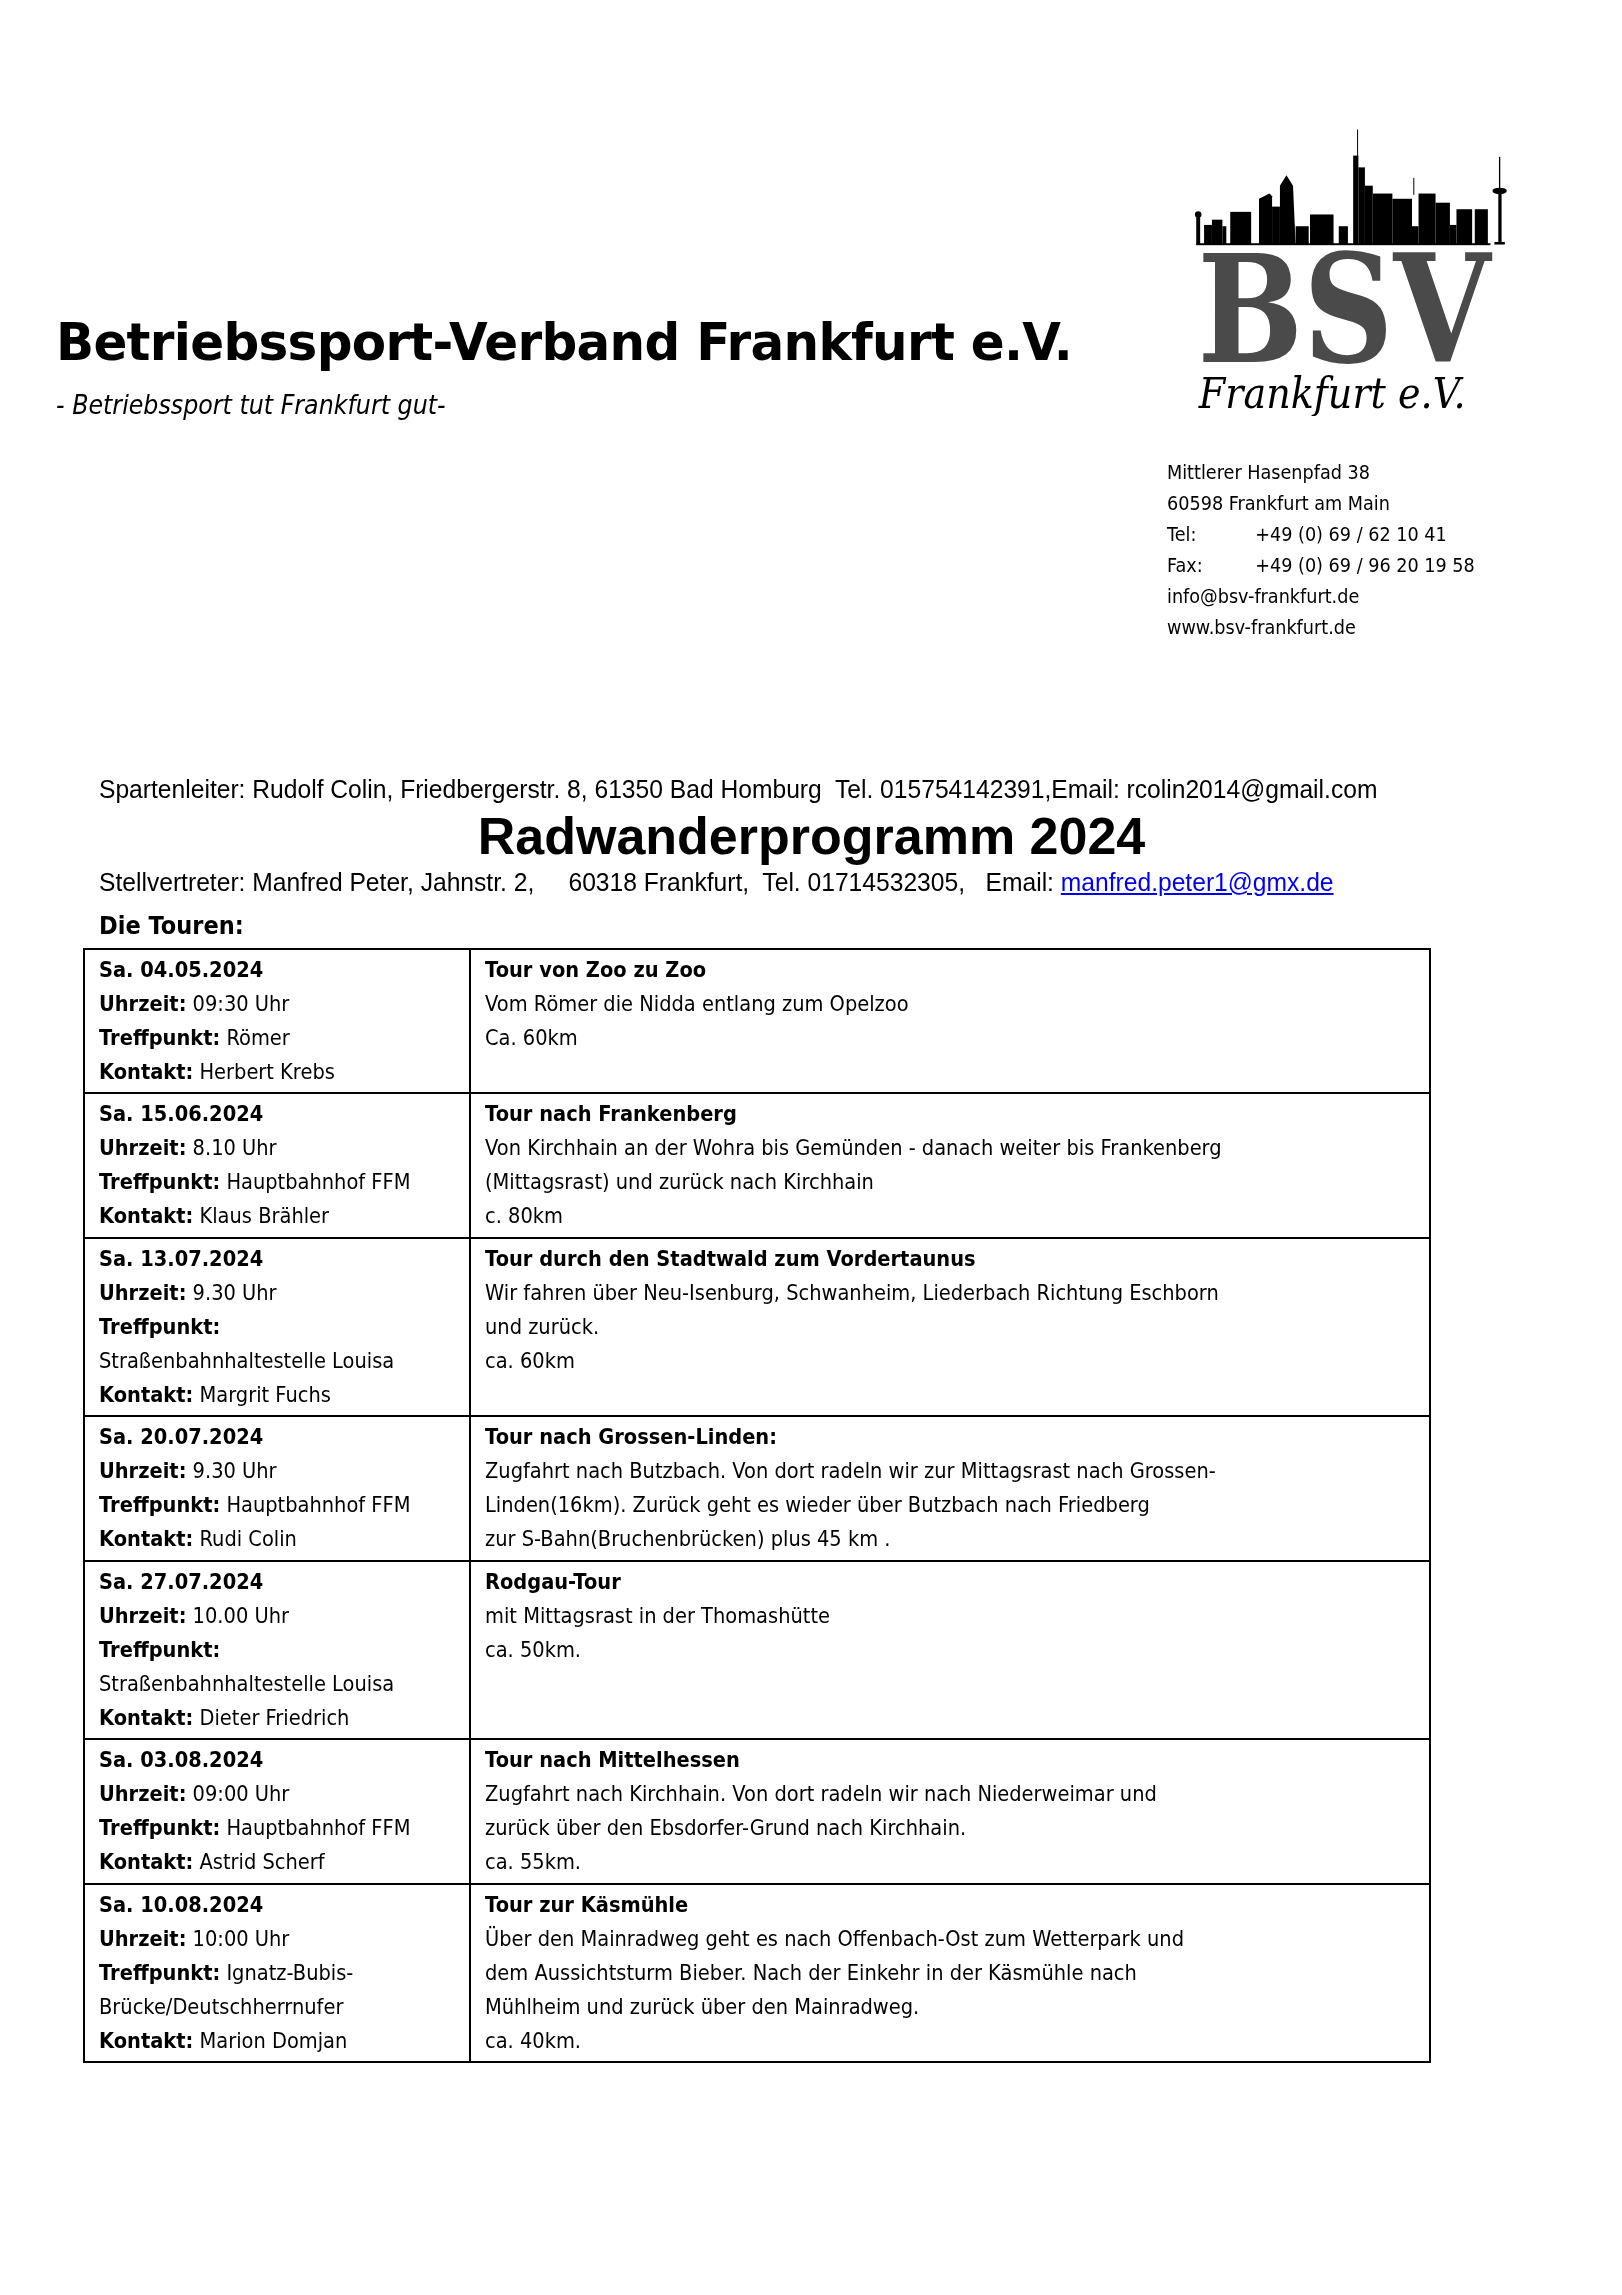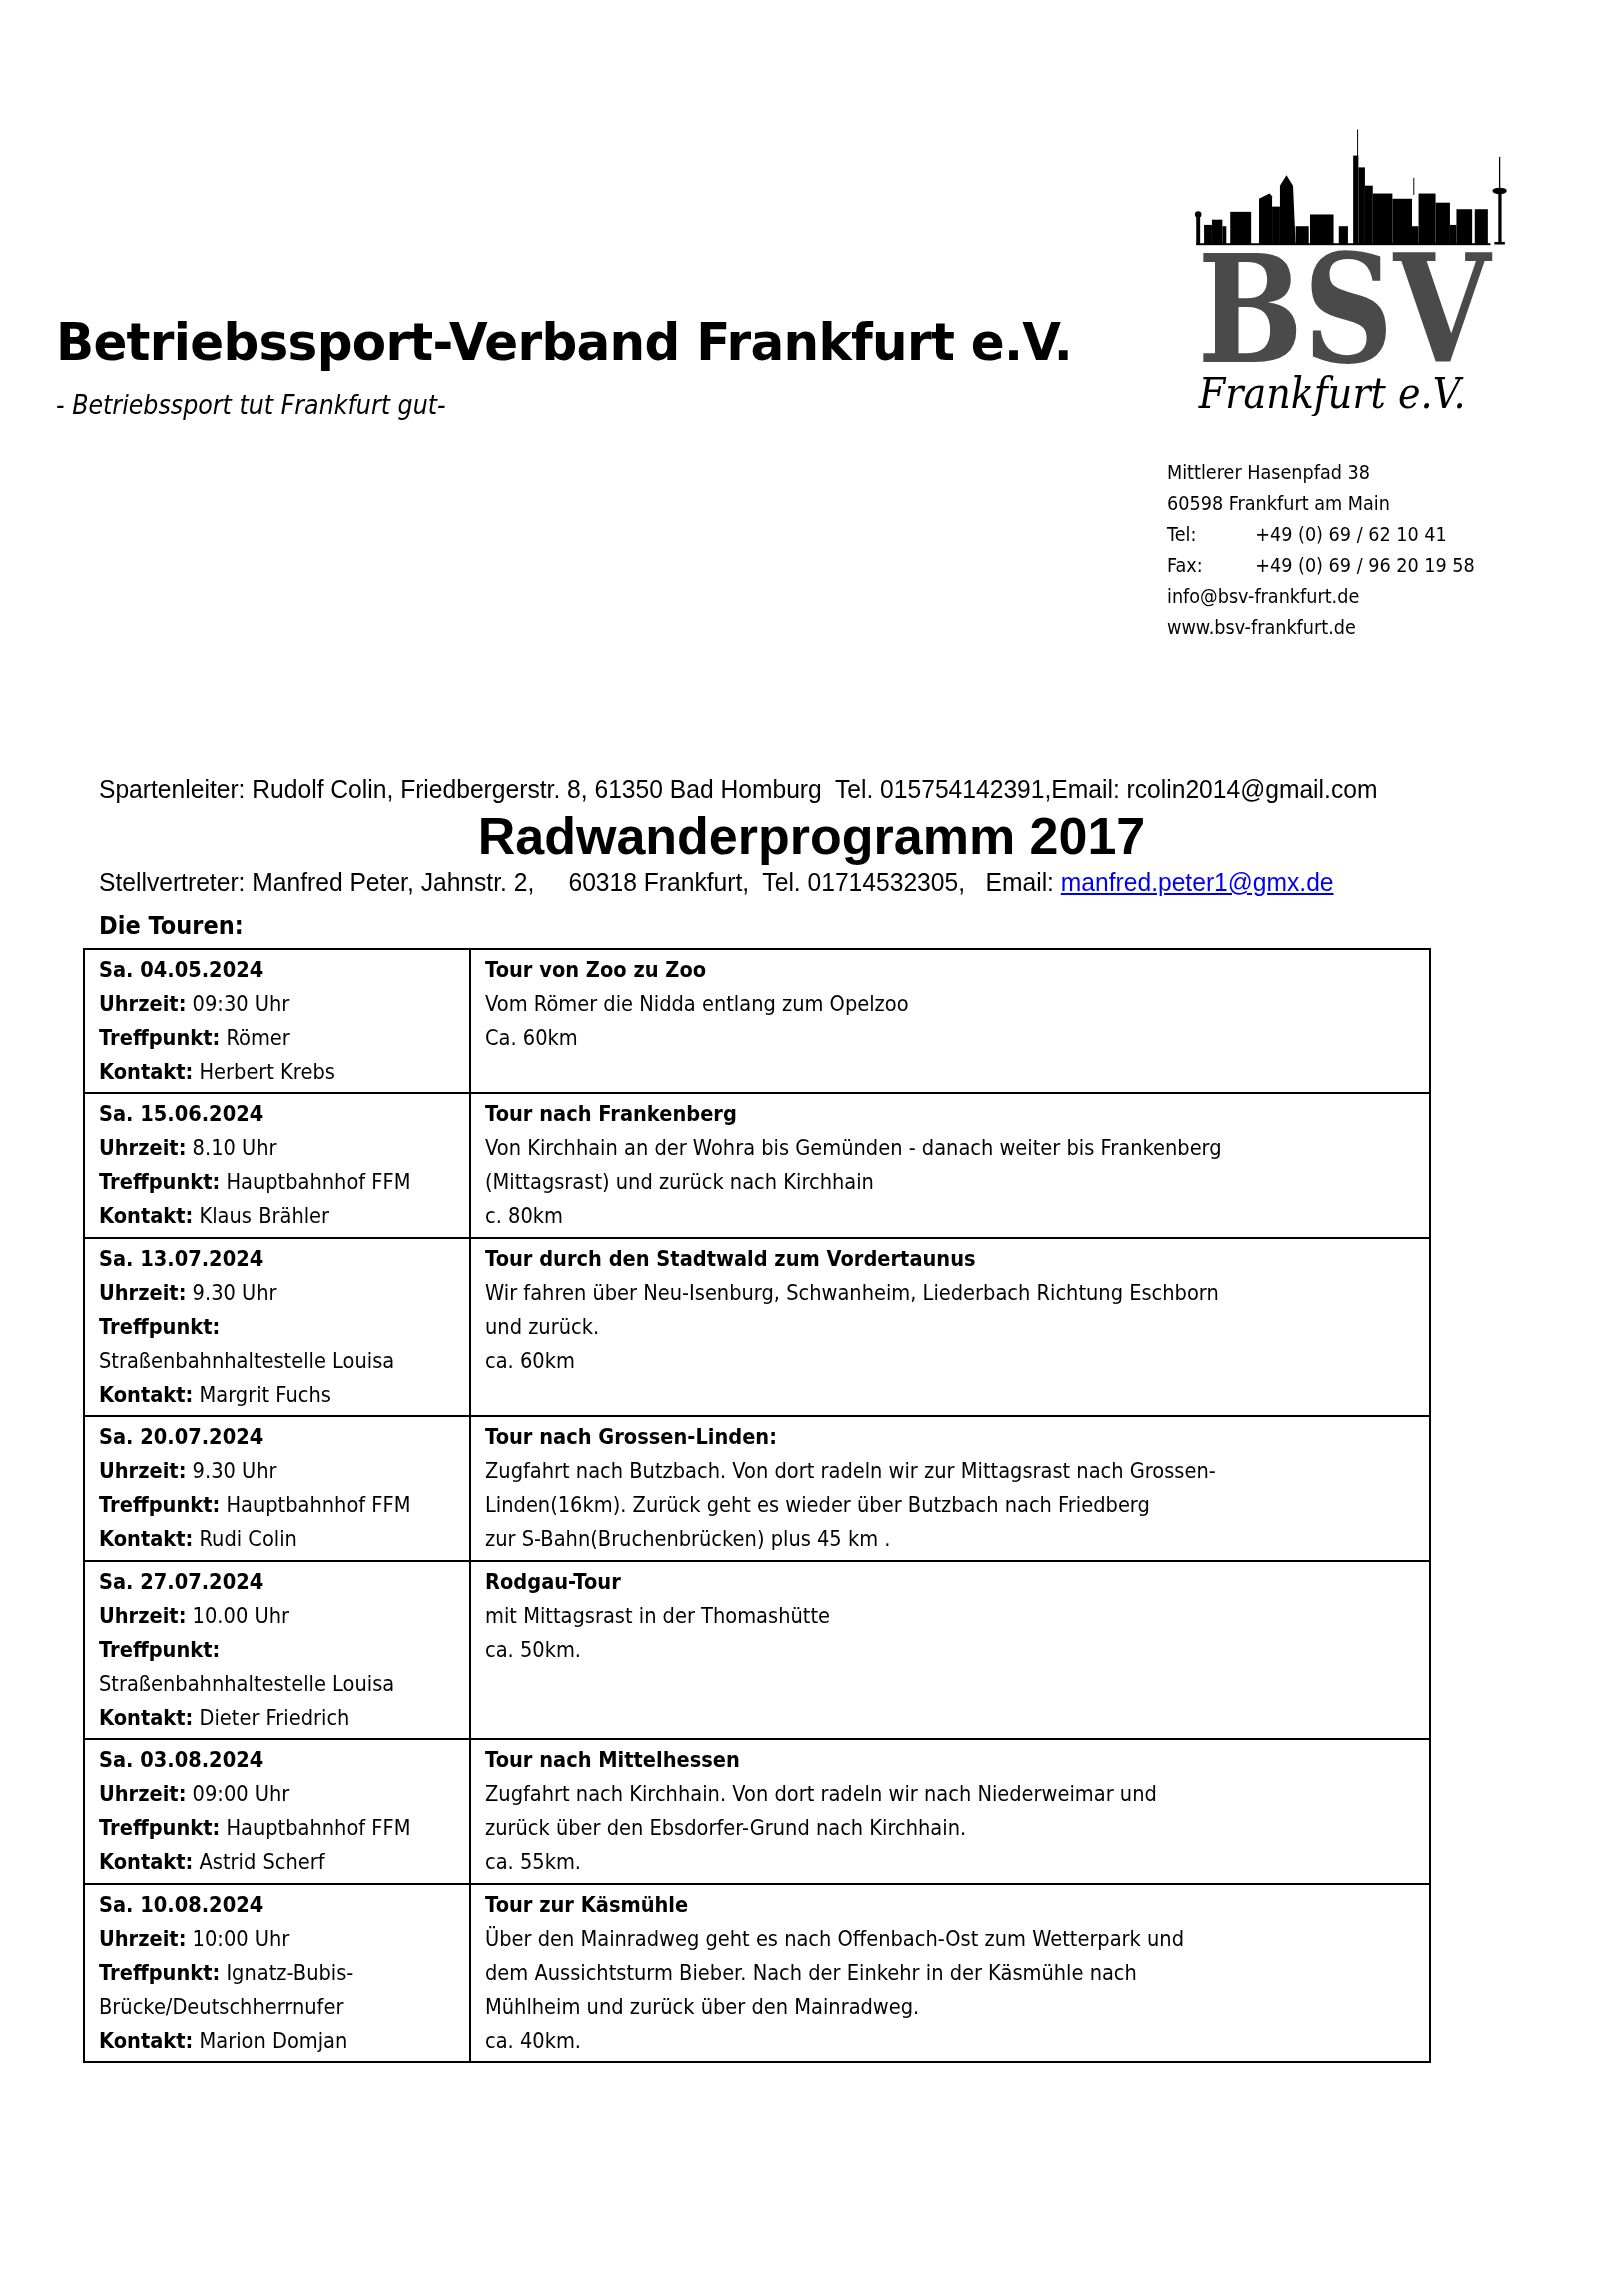--- a/index.html
+++ b/index.html
@@ -111,21 +111,21 @@
   </div>
   <div class="row">info@bsv-frankfurt.de</div>
   <div class="row">www.bsv-frankfurt.de</div>
 </div>
 
 <div class="abs contacts">
   <div>Spartenleiter: Rudolf Colin, Friedbergerstr. 8, 61350 Bad Homburg  Tel. 015754142391,Email: rcolin2014@gmail.com</div>
   <div><span>Stellvertreter: Manfred Peter, Jahnstr. 2,     60318 Frankfurt,  Tel. 01714532305,   Email: </span><a>manfred.peter1@gmx.de</a></div>
 </div>
 
-<h2 class="abs doc-title">Radwanderprogramm 2017</h2>
+<h2 class="abs doc-title">Radwanderprogramm 2024</h2>
 
 <h3 class="abs section-heading">Die Touren:</h3>
 
 <table class="tours">
   <tbody id="tours-body">
       <tr>
         <td class="col-left">
           <span class="cell-line"><span class="b">Sa. 04.05.2024</span></span>
           <span class="cell-line"><span class="b">Uhrzeit:</span><span> 09:30 Uhr</span></span>
           <span class="cell-line"><span class="b">Treffpunkt:</span><span> Römer</span></span>

